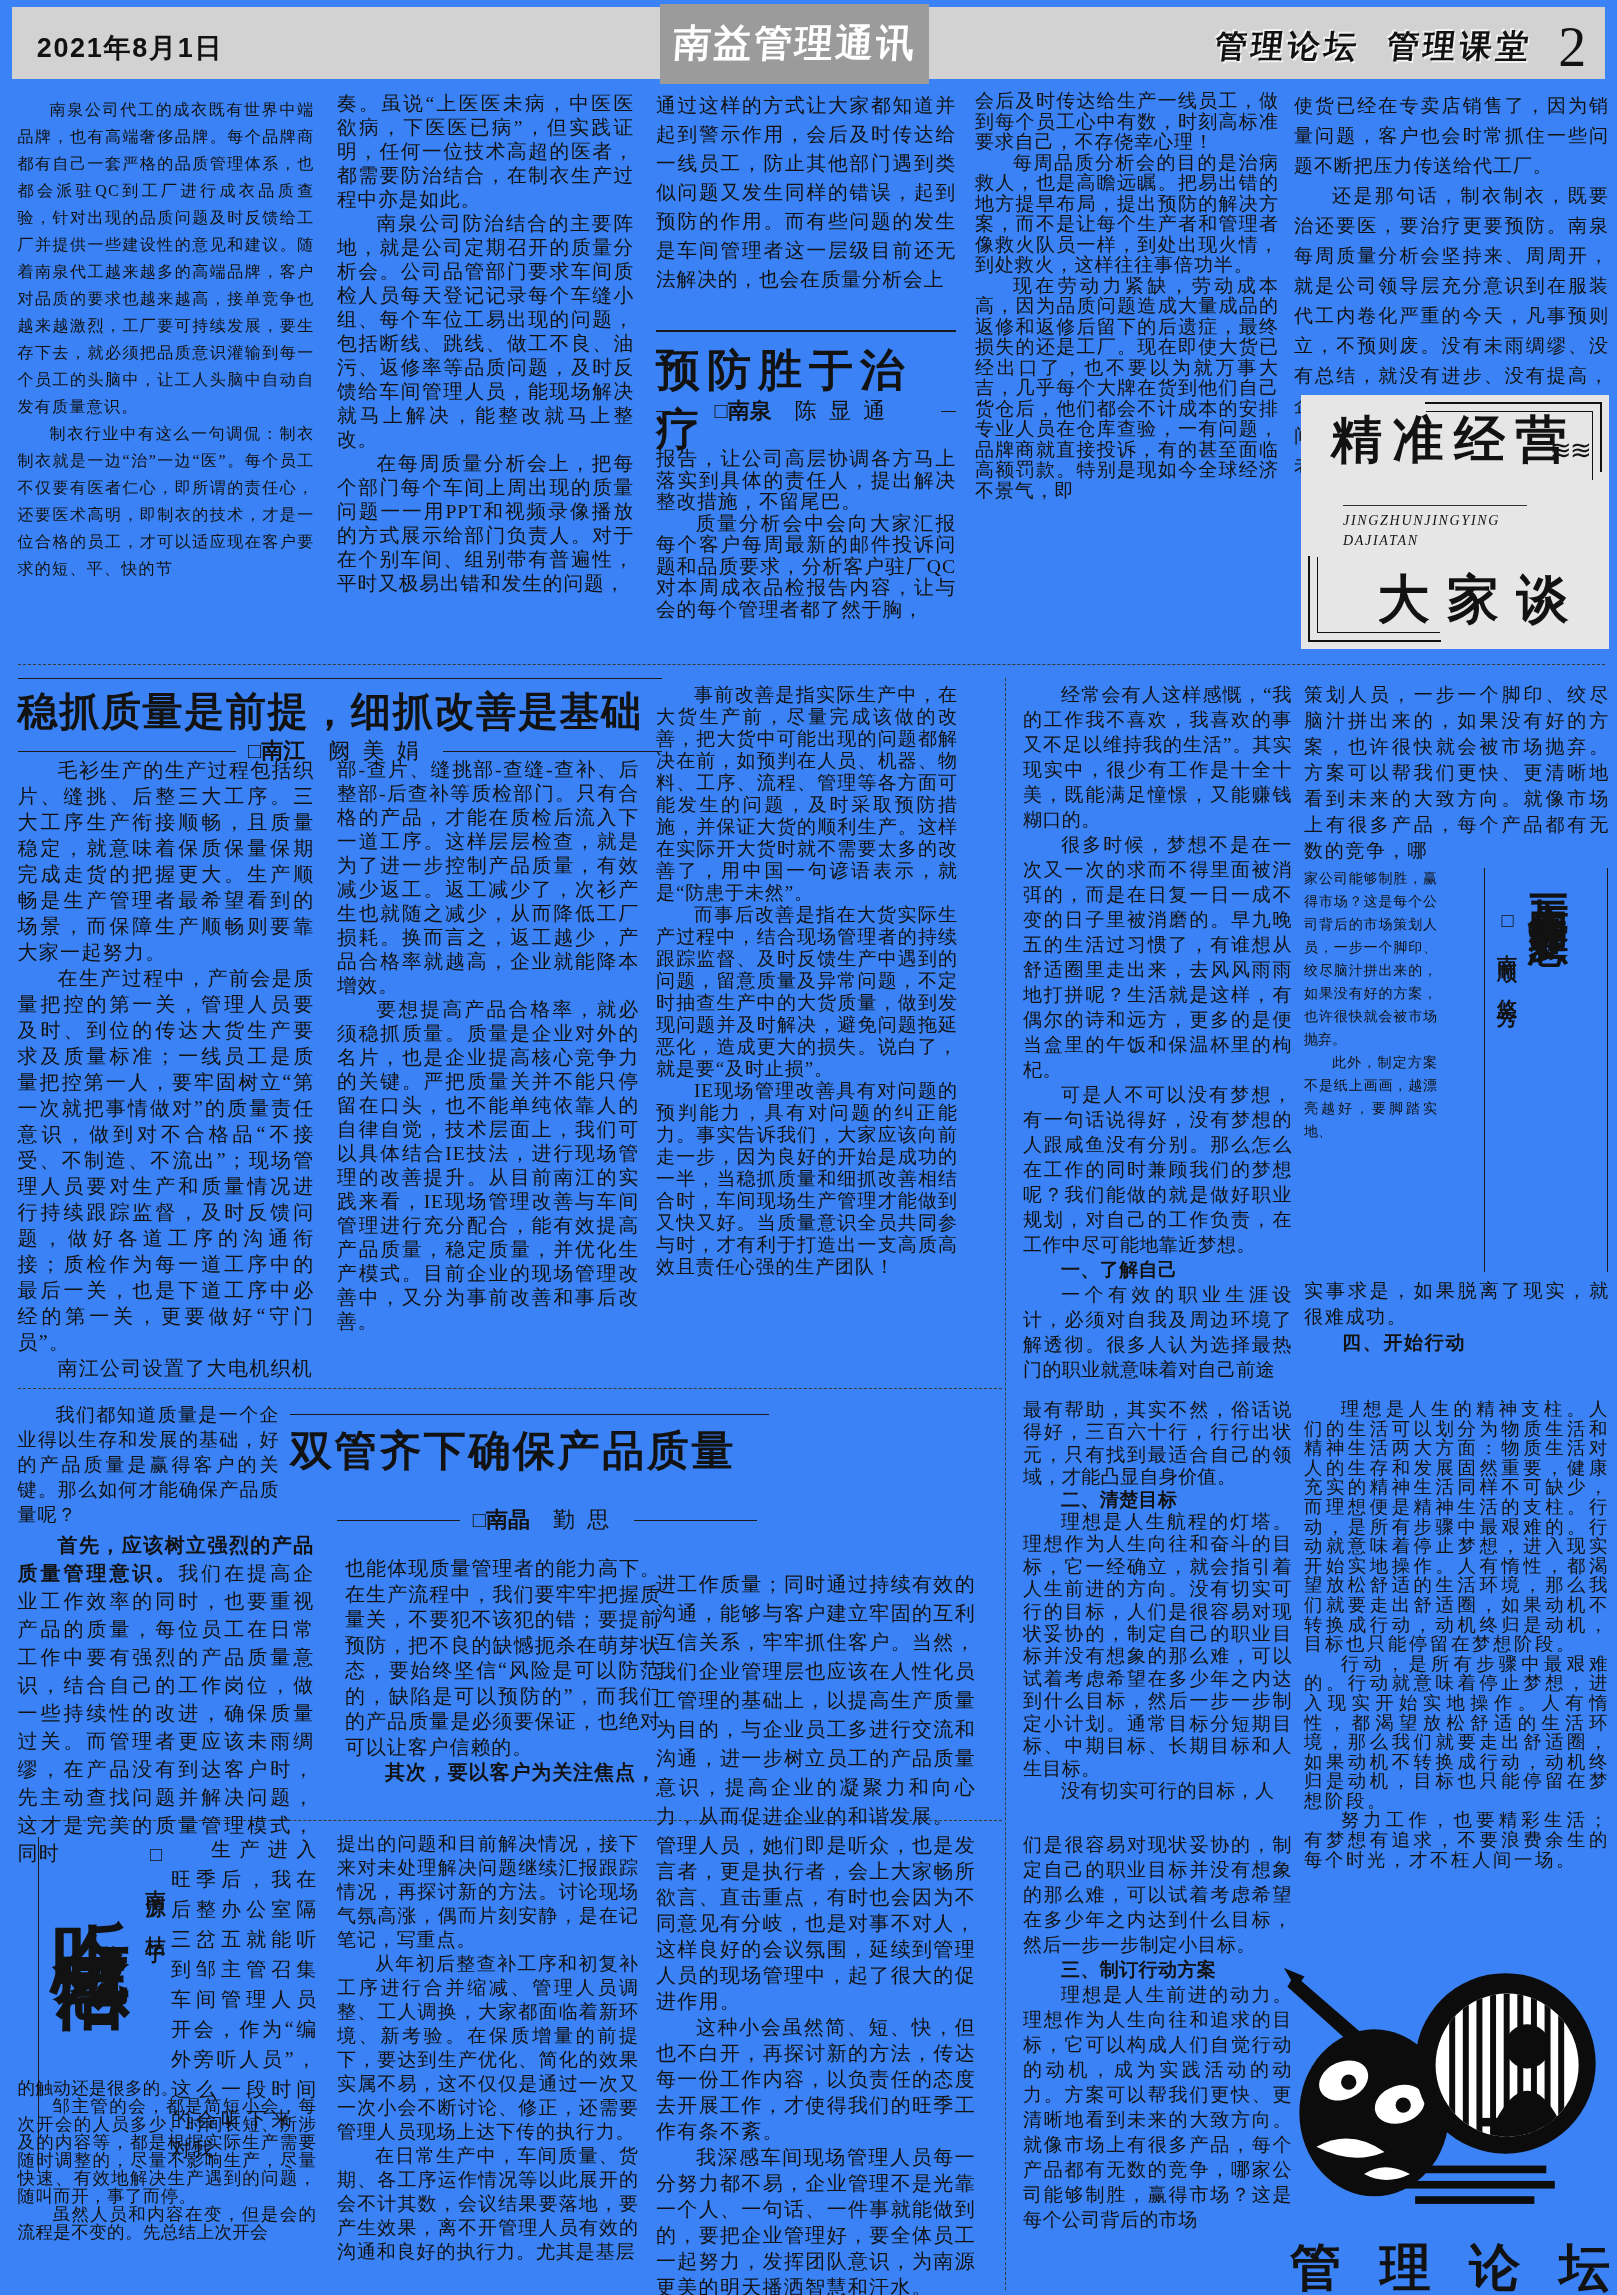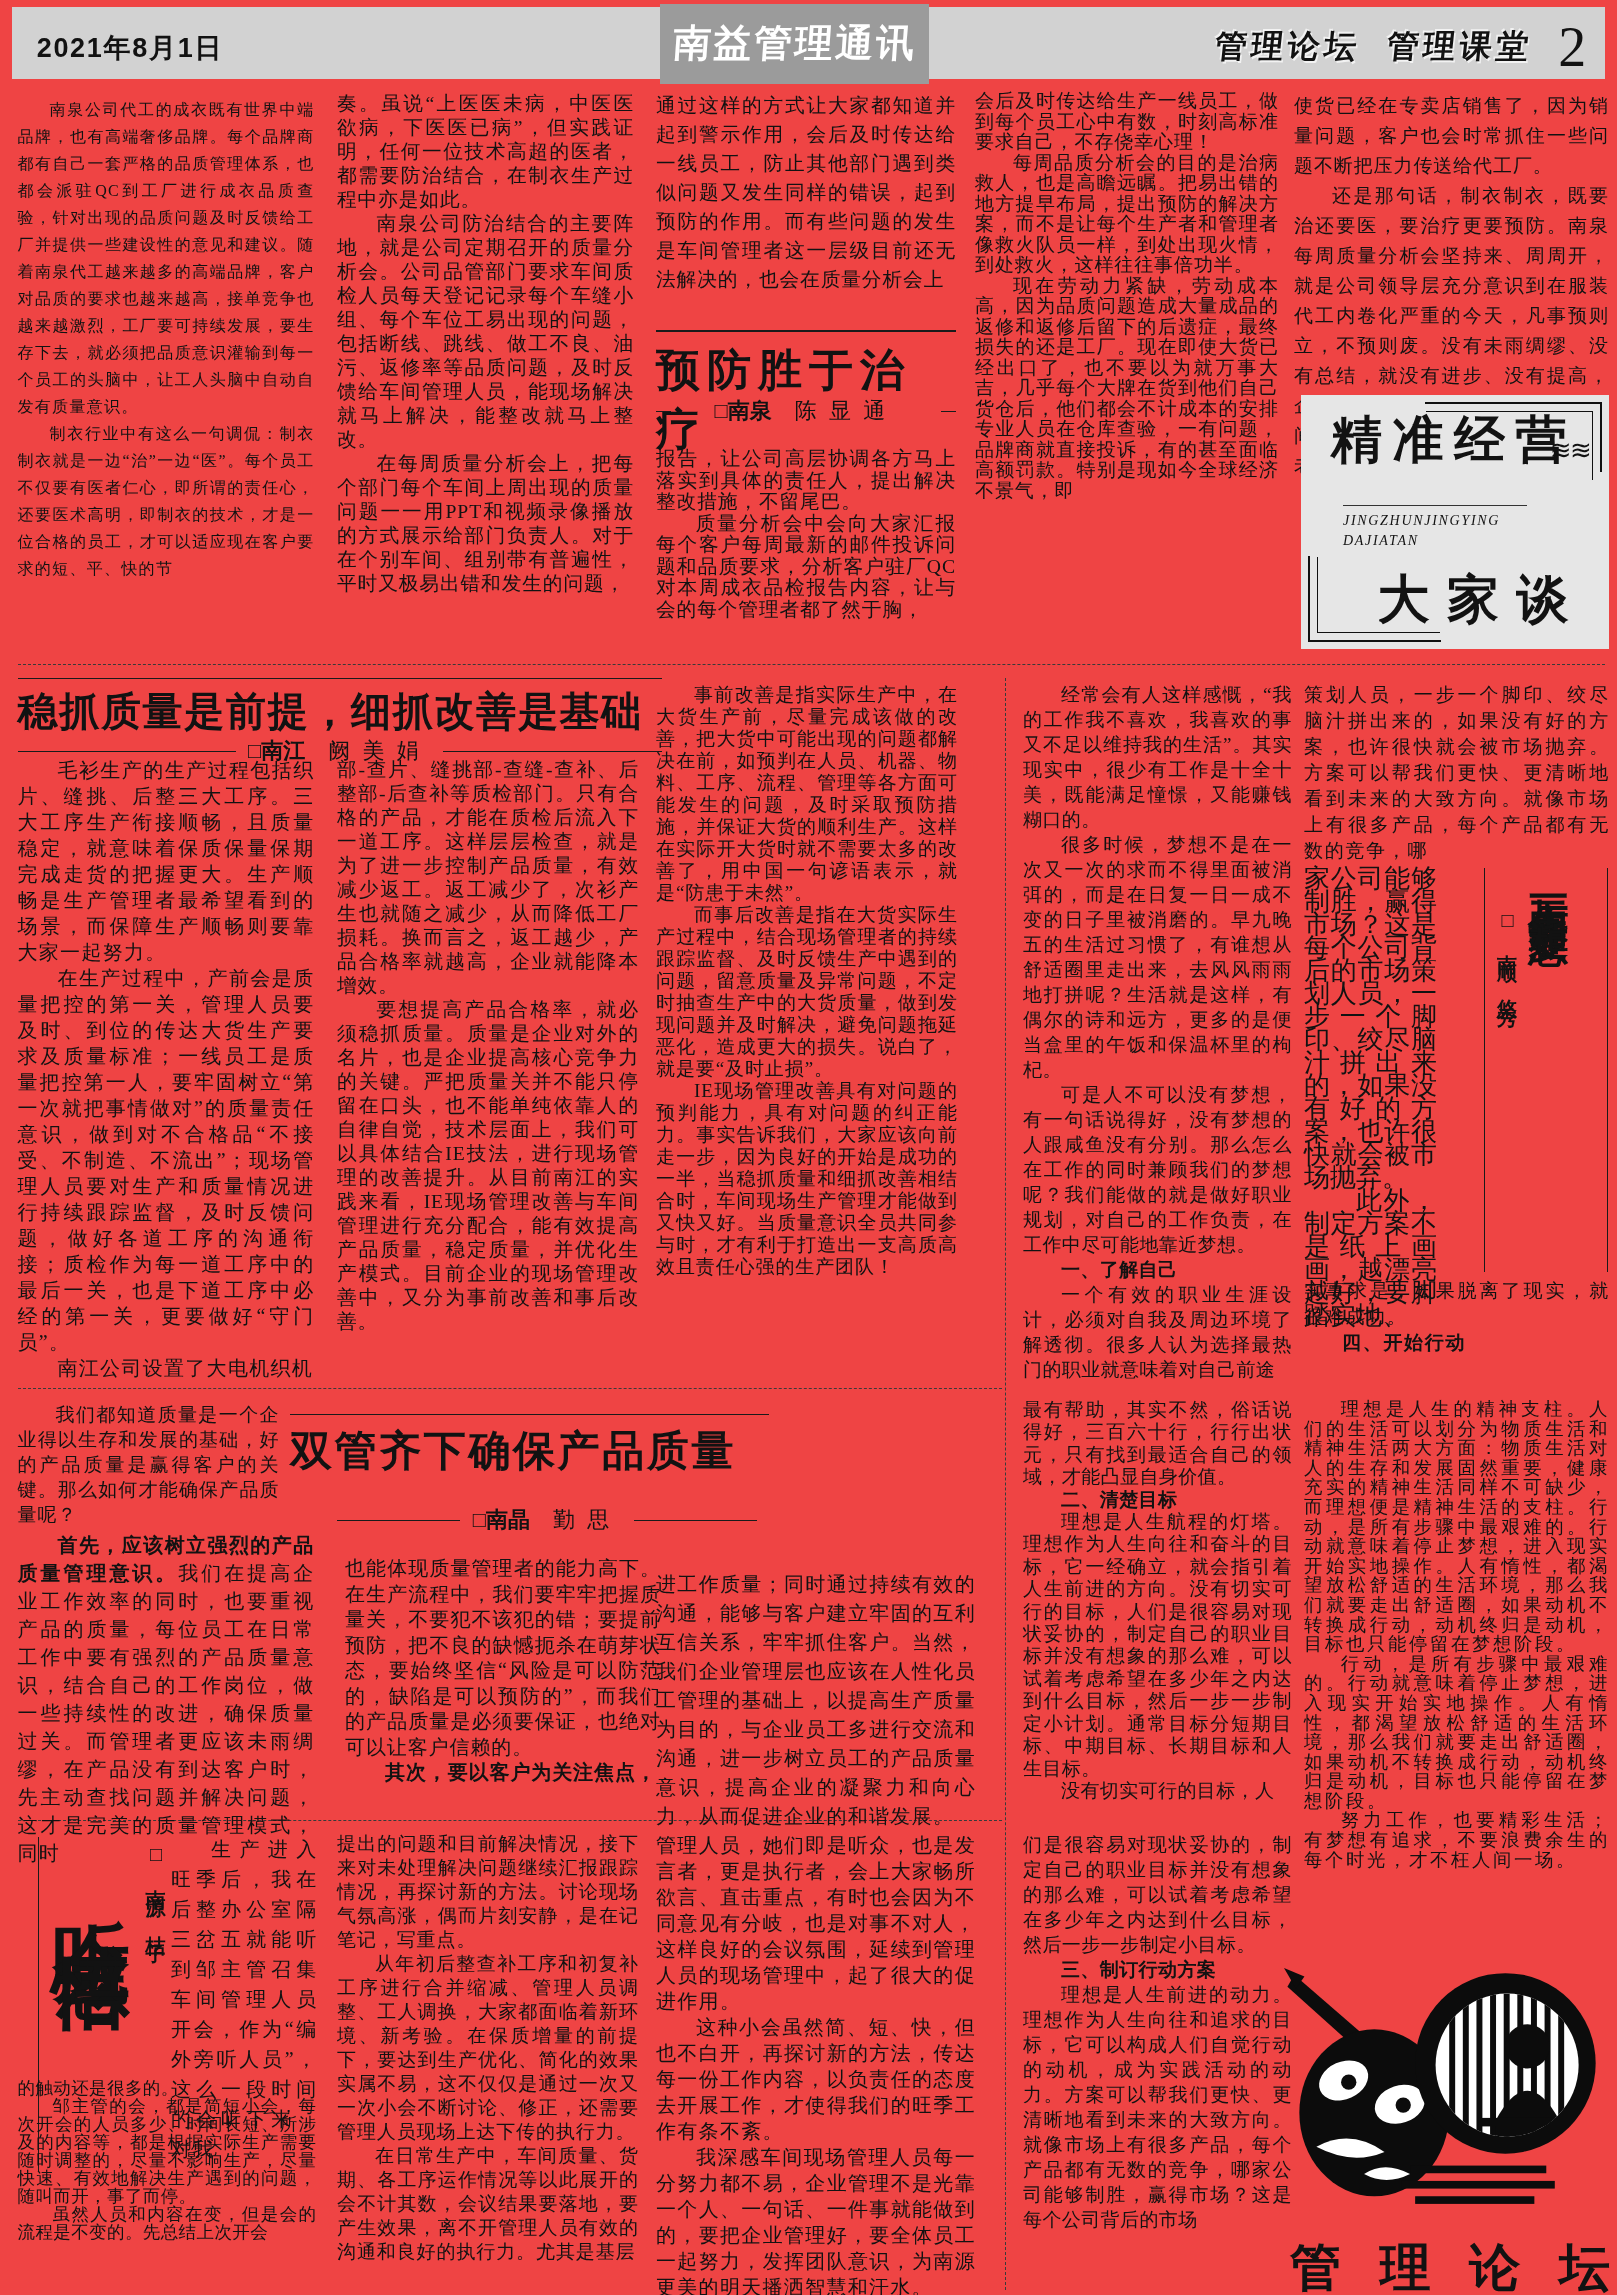--- a/index.html
+++ b/index.html
@@ -1,16 +1,16 @@
 <!DOCTYPE html>
 <html style="font-size:14px"><head>
 <meta charset="utf-8">
 <style>
   html,body{margin:0;padding:0;background:#888;}
-  .page{position:relative;width:1617px;height:2295px;background:#ef4444;overflow:hidden;
+  .page{position:relative;width:1617px;height:2295px;background:#3b82f6;overflow:hidden;
         font-family:"Liberation Serif","DejaVu Serif",serif;color:#121212;}
   
   .hdr{position:absolute;left:12.2px;top:7px;width:1593px;height:72px;background:#d2d2d2;}
   .hdr-date{position:absolute;left:24.5px;top:23px;font-size:27px;font-weight:bold;
             font-family:"Liberation Sans","DejaVu Sans",sans-serif;letter-spacing:1.7px;}
   .mast{position:absolute;left:648px;top:-3.5px;width:269px;height:80px;background:#9b9b9b;
         display:flex;align-items:center;justify-content:center;}
   .mast span{color:#fff;font-size:38px;font-weight:bold;letter-spacing:2.6px;transform:skewX(-4deg);}
   .hdr-right{position:absolute;right:19px;top:12.2px;display:flex;align-items:center;gap:26px;}
   .hdr-right .sec{font-size:32px;font-weight:bold;letter-spacing:4.4px;transform:skewX(-6deg);
@@ -39,21 +39,21 @@
   #a3b{left:656px;top:448px;width:300px;font-size:19.7px;line-height:21.5px;letter-spacing:0.9px;}
   #a4{left:975px;top:91px;width:304px;font-size:19px;line-height:20.5px;letter-spacing:0.9px;}
   #a5{left:1294px;top:91px;width:315px;font-size:19px;line-height:30px;letter-spacing:0.9px;}
   #t1{left:656px;top:341px;width:300px;font-size:44px;letter-spacing:7px;}
   #t1by{left:656px;top:396px;width:300px;gap:44px;}
   #b1{left:17.5px;top:757px;width:297px;font-size:20px;line-height:26px;letter-spacing:1.3px;}
   #b2{left:337px;top:757px;width:302px;font-size:19.7px;line-height:24px;letter-spacing:0.9px;}
   #b3{left:656px;top:684px;width:302px;font-size:19px;line-height:22px;letter-spacing:0.9px;}
   #b4{left:1023px;top:682px;width:269px;font-size:19px;line-height:25px;letter-spacing:0.4px;}
   #b5t{left:1304px;top:682px;width:306px;font-size:19px;line-height:26px;letter-spacing:1.7px;}
-  #b5s{left:1304px;top:867px;width:133px;font-size:26px;line-height:23px;}
+  #b5s{left:1304px;top:867px;width:133px;font-size:14px;line-height:23px;}
   #b5b{left:1304px;top:1278px;width:306px;font-size:19px;line-height:26px;letter-spacing:1.7px;}
   #t2{left:17.5px;top:684px;width:644px;font-size:40px;letter-spacing:1.7px;}
   #t2by{left:17.5px;top:736px;width:644px;}
   #c5{left:1304px;top:1400px;width:306px;font-size:18.4px;line-height:19.6px;letter-spacing:2.6px;}
   #c4{left:1023px;top:1399px;width:269px;font-size:19px;line-height:22.4px;letter-spacing:0.4px;}
   #d4{left:1023px;top:1832px;width:269px;font-size:19px;line-height:25px;letter-spacing:0.4px;}
   #dualintro{left:17.5px;top:1402px;width:262px;font-size:19px;line-height:25px;letter-spacing:0.9px;}
   #t3{left:290px;top:1423px;width:479px;font-size:42px;letter-spacing:2.6px;}
   #t3by{left:337px;top:1505px;width:420px;}
   #c1{left:17.5px;top:1531px;width:297px;font-size:20px;line-height:28px;letter-spacing:1.3px;}

